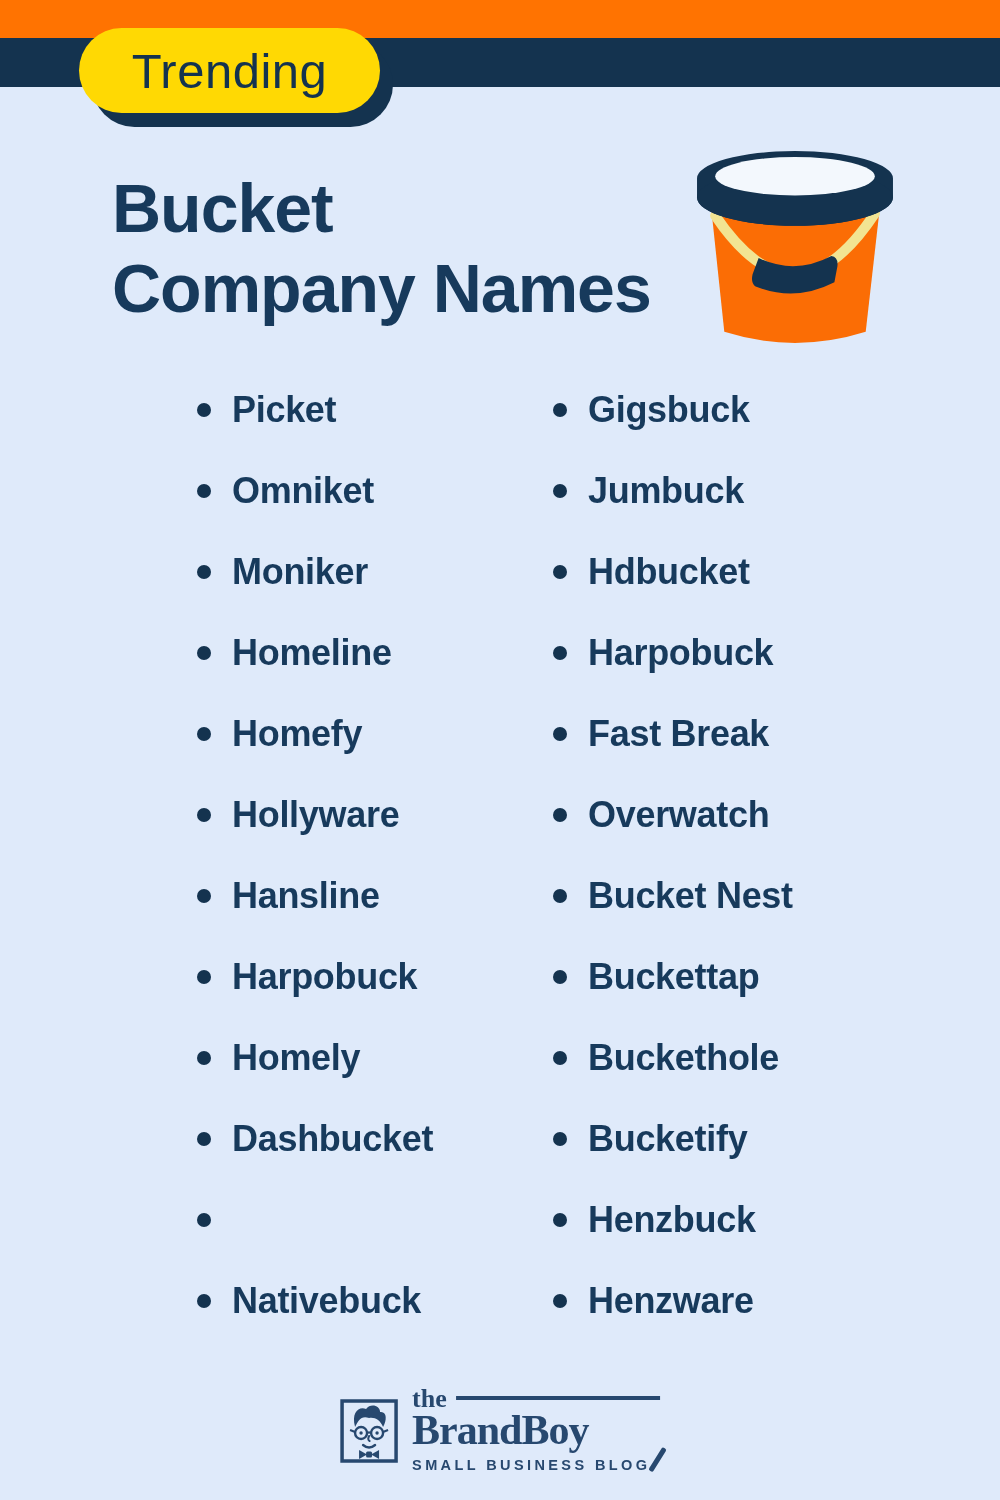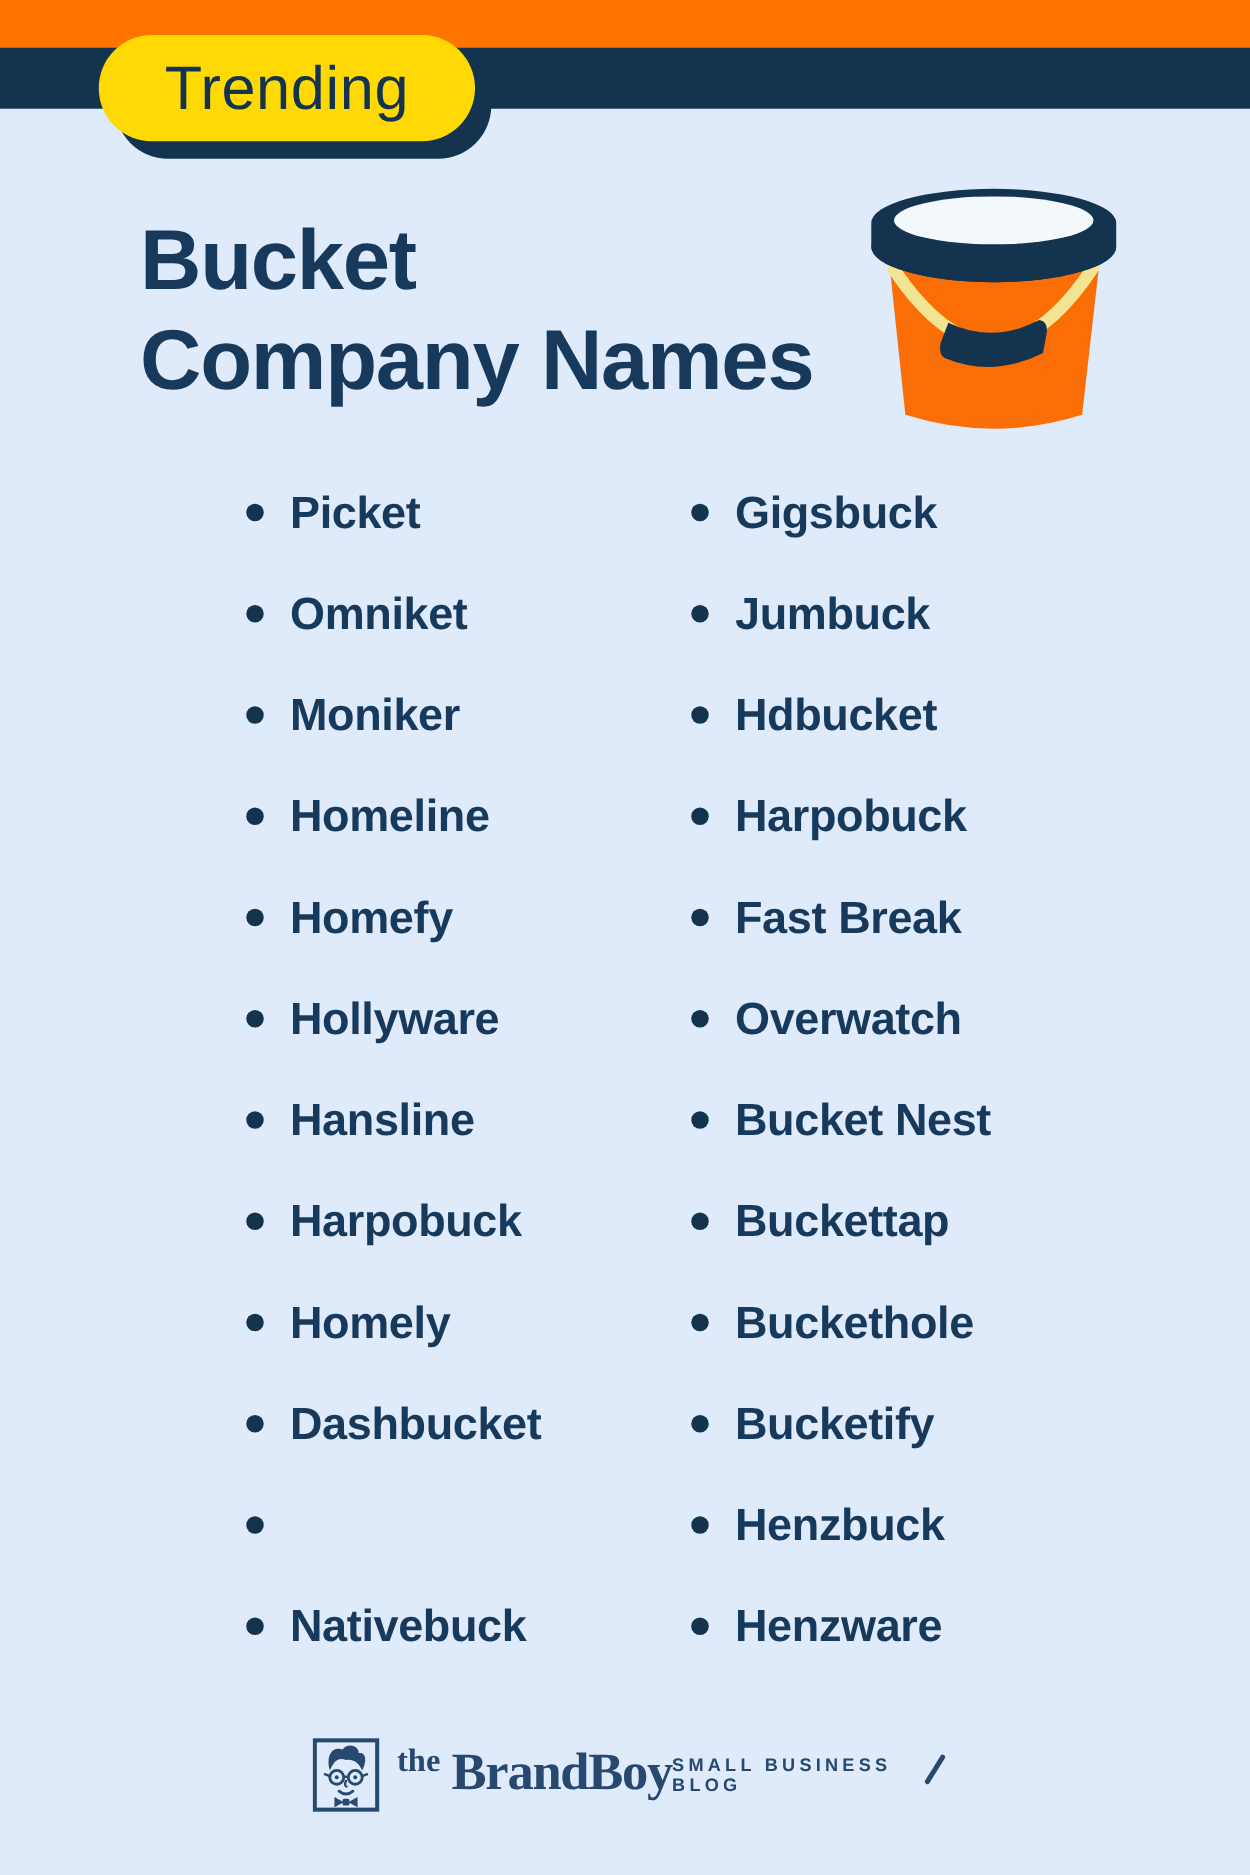--- a/index.html
+++ b/index.html
@@ -36,21 +36,21 @@
   .col{width:356px;}
   .col.right{flex:1;}
   .item{height:81px;display:flex;align-items:center;}
   .dot{width:14px;height:14px;border-radius:50%;background:#14334f;flex:0 0 auto;}
   .lbl{margin-left:21px;color:#173a5c;font-size:36px;font-weight:700;letter-spacing:-.3px;white-space:nowrap;}
 
   .logo{
     position:absolute;left:50%;top:1388px;transform:translateX(-50%);
     display:flex;align-items:center;gap:14px;color:#27486f;
   }
-  .logo-text{display:flex;flex-direction:row;}
+  .logo-text{display:flex;flex-direction:column;}
   .the-row{display:flex;align-items:center;height:22px;}
   .the{font-family:"Liberation Serif", serif;font-weight:700;font-size:26px;line-height:20px;}
   .the-line{flex:1;height:3.5px;background:#27486f;margin-left:9px;margin-top:-2px;}
   .brand{
     font-family:"Liberation Serif", serif;font-weight:700;font-size:42px;line-height:50px;
     letter-spacing:-1px;margin-top:-5px;
   }
   .tag-row{display:flex;align-items:center;margin-top:1px;}
   .tagline{font-size:14.5px;font-weight:700;letter-spacing:3.4px;}
   .slash{width:4.5px;height:27px;background:#27486f;transform:rotate(32deg);margin-left:5px;margin-top:-10px;border-radius:2px;}

